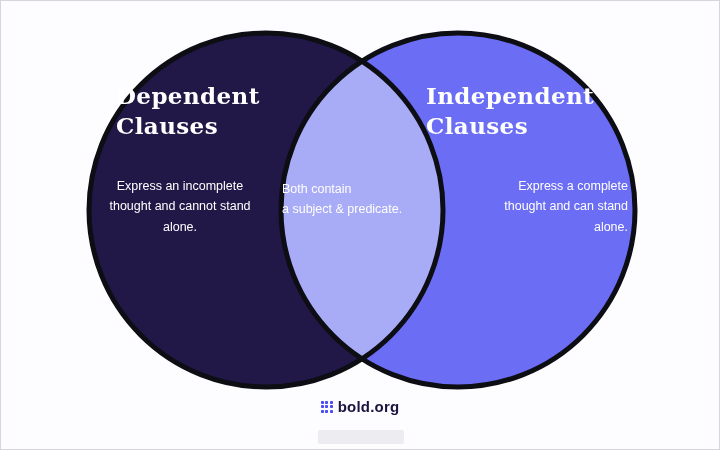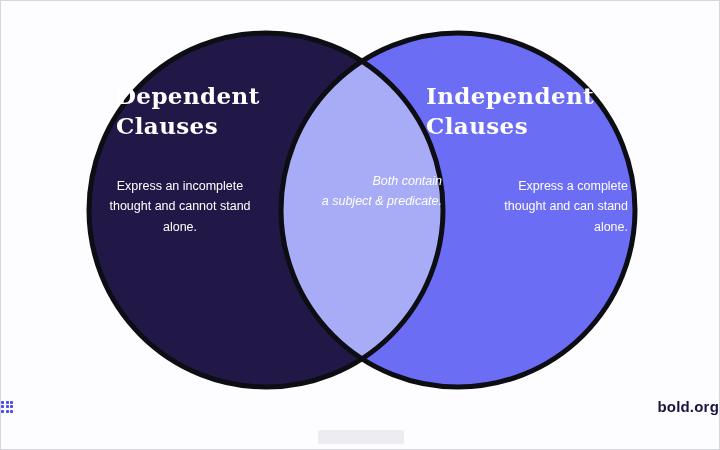--- a/index.html
+++ b/index.html
@@ -25,29 +25,29 @@
   .circle-body {
     font-family: "Liberation Sans", sans-serif;
     font-size: 12.5px;
     line-height: 1.62;
     color: #ffffff;
     font-weight: 400;
   }
   .left-title  { left: 115px; top: 80px;  width: 195px; }
   .right-title { left: 425px; top: 80px;  width: 195px; }
   .left-body   { left: 94px;  top: 175px; width: 170px; text-align: center; }
-  .overlap-body{ left: 281px; top: 170px; width: 160px; text-align: right; font-style: italic; }
+  .overlap-body{ left: 281px; top: 178px; width: 160px; text-align: left; }
   .right-body  { left: 457px; top: 175px; width: 170px; text-align: right; }
 
   .footer {
     position: absolute;
     left: 0; top: 397px;
     width: 100%;
     display: flex;
-    justify-content: space-between;
+    justify-content: center;
     align-items: center;
     gap: 5px;
   }
   .grid-icon {
     display: grid;
     grid-template-columns: repeat(3, 3px);
     grid-template-rows: repeat(3, 3px);
     gap: 1.5px;
   }
   .grid-icon span { display: block; border-radius: 0.8px; }

